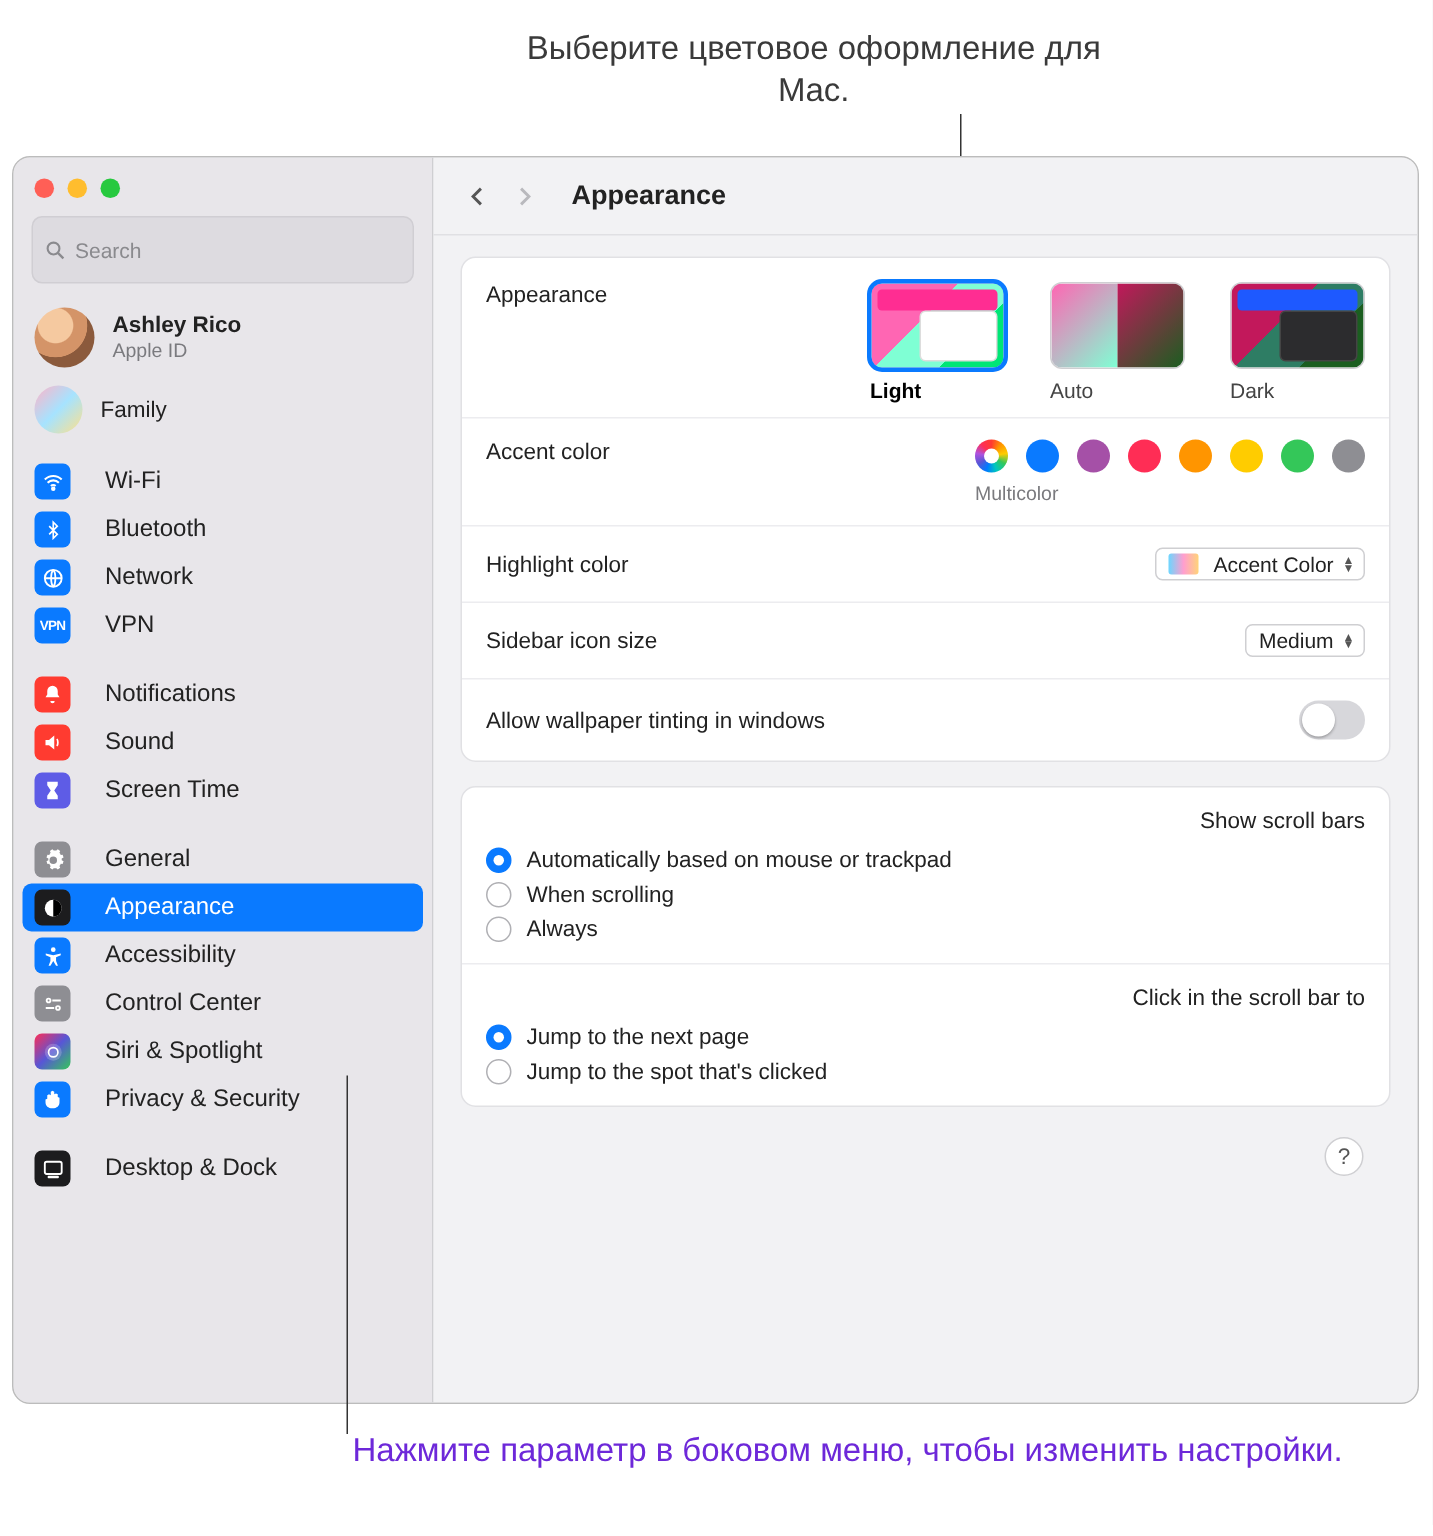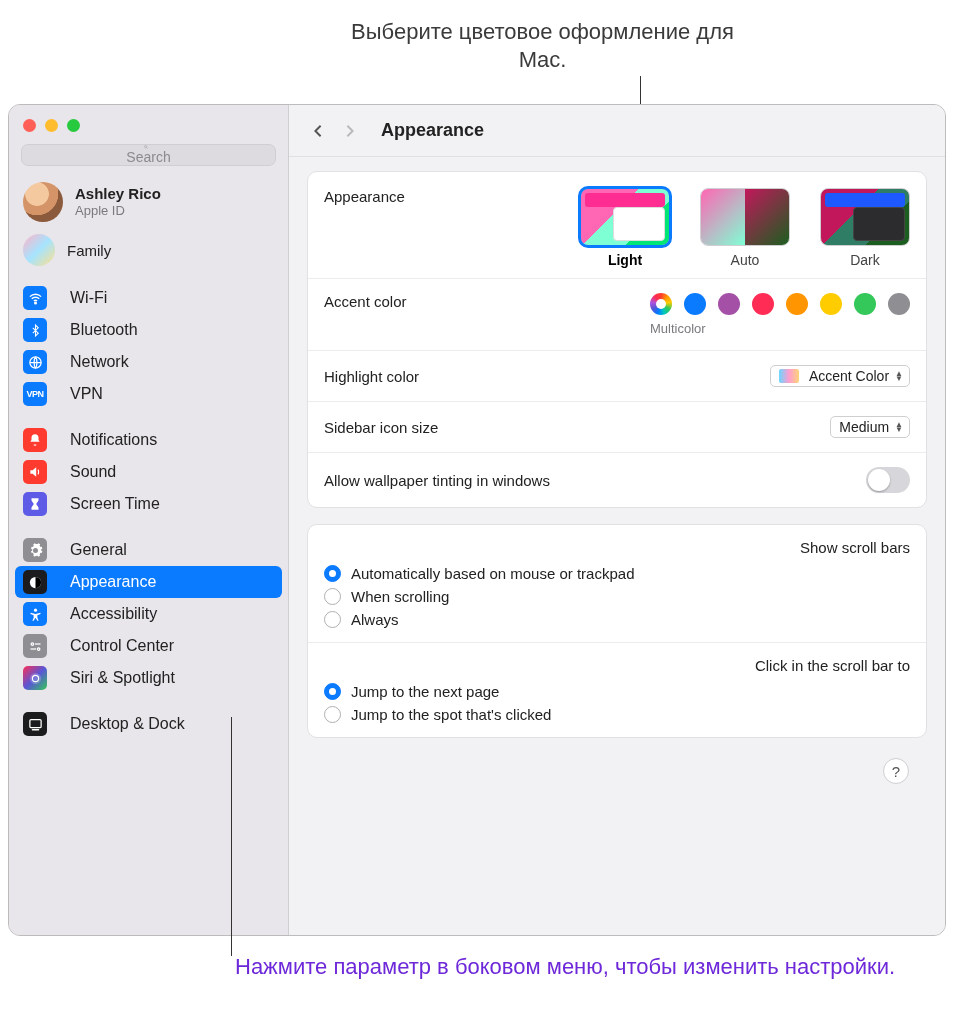--- a/index.html
+++ b/index.html
@@ -59,23 +59,23 @@
   .traffic-lights {
     display: flex; gap: 9px; padding: 14px 14px 10px;
   }
   .tl { width: 13px; height: 13px; border-radius: 50%; }
   .tl-red { background: #ff5f56; } .tl-yellow { background: #ffbd2e; } .tl-green { background: #27c93f; }
   .search-box {
     margin: 2px 12px 10px;
     background: #dddbe0;
     border: 1px solid #d0ced3;
     border-radius: 7px;
-    height: 22px;
+    height: 45px;
     display: flex; align-items: center; padding: 0 8px;
-    color: #8a8a8e; font-size: 14px; flex-direction: column;
+    color: #8a8a8e; font-size: 14px;
   }
   .search-box svg { width: 14px; height: 14px; margin-right: 6px; fill: #8a8a8e; }
   .user-row {
     display: flex; align-items: center; gap: 12px;
     padding: 6px 14px 8px;
   }
   .avatar {
     width: 40px; height: 40px; border-radius: 50%;
     background: radial-gradient(circle at 35% 30%, #f5c9a0 0 30%, #d49468 32% 55%, #8b5a3c 56% 100%);
     position: relative; overflow: hidden;
@@ -132,21 +132,21 @@
   }
   .row {
     display: flex; align-items: center; justify-content: space-between;
     padding: 14px 16px; font-size: 15px; color: #222;
   }
   .row + .row, .subrow { border-top: 1px solid #ececef; }
   .row-label { color: #222; }
   
   .appearance-row { align-items: flex-start; padding-top: 16px; padding-bottom: 10px;}
   .theme-options { display: flex; gap: 30px; }
-  .theme-option { text-align: center; width: 90px; }
+  .theme-option { width: 90px; }
   .theme-thumb {
     width: 90px; height: 58px; border-radius: 8px; margin-bottom: 6px;
     border: 1px solid #cfcfd2; position: relative; overflow: hidden;
   }
   .theme-option.selected .theme-thumb { outline: 3px solid #0a7aff; outline-offset: -1px; }
   .theme-light { background: linear-gradient(135deg,#ff66b3 0 40%,#7fffd4 40% 70%,#00e676 70% 100%); }
   .theme-light::after{content:"";position:absolute;right:4px;bottom:4px;width:50px;height:32px;background:#fff;border:1px solid #ddd;border-radius:4px;}
   .theme-light::before{content:"";position:absolute;top:4px;left:4px;right:4px;height:14px;background:#ff2d92;border-radius:3px;}
   .theme-dark { background: linear-gradient(135deg,#c2185b 0 40%,#2e7d64 40% 70%,#1b5e20 70% 100%); }
   .theme-dark::after{content:"";position:absolute;right:4px;bottom:4px;width:50px;height:32px;background:#2c2c2e;border:1px solid #444;border-radius:4px;}
@@ -323,20 +323,28 @@
           <span>Control Center</span>
         </div>
         <div class="item">
           <span class="icon ic-siri">
             <svg viewBox="0 0 24 24" width="15" height="15">
               <circle cx="12" cy="12" r="9" fill="rgba(255,255,255,0.2)"></circle>
               <circle cx="12" cy="12" r="5" fill="none" stroke="#fff" stroke-width="1.8"></circle>
             </svg>
           </span>
           <span>Siri &amp; Spotlight</span>
+        </div>
+        <div class="item">
+          <span class="icon ic-hand">
+            <svg viewBox="0 0 24 24" width="14" height="14" fill="#fff">
+              <path d="M12 2l2 1v3l2-1 2 1v3l2 1v5c0 4-3 7-8 7s-8-3-8-7v-3l2-1V7l2-1 2 1V3l2-1z"></path>
+            </svg>
+          </span>
+          <span>Privacy &amp; Security</span>
         </div>
         <div class="section-gap"></div>
         <div class="item">
           <span class="icon ic-black">
             <svg viewBox="0 0 24 24" width="15" height="15" fill="#fff">
               <rect x="3" y="4" width="18" height="13" rx="2" fill="none" stroke="#fff" stroke-width="2"></rect>
               <rect x="6" y="19" width="12" height="2.5" rx="1"></rect>
             </svg>
           </span>
           <span>Desktop &amp; Dock</span>

